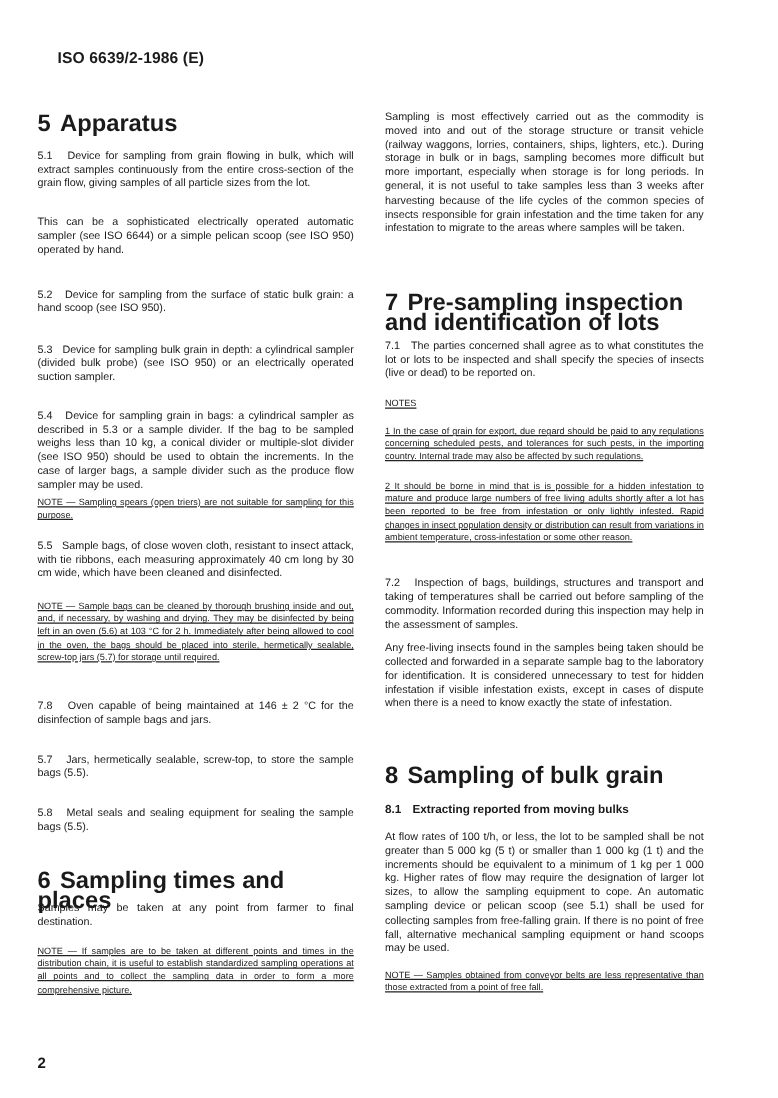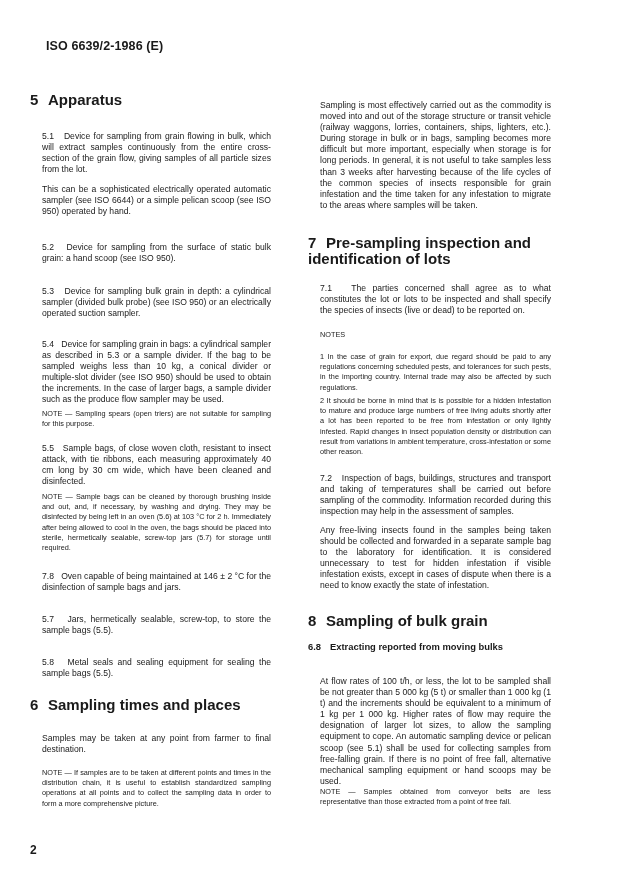--- a/index.html
+++ b/index.html
@@ -3,24 +3,24 @@
 <meta charset="utf-8">
 <style>
   html, body { margin: 0; padding: 0; background: #ffffff; }
   body { width: 622px; height: 878px; position: relative; overflow: hidden;
          font-family: "Liberation Sans", sans-serif; color: #1a1a1a; }
   .header { position: absolute; left: 30px; top: 39px; font-size: 12.5px; font-weight: bold; letter-spacing: 0.1px; margin-left: 16px; }
   .col { position: absolute; top: 0; width: 253px; }
   .col.left { left: 30px; }
   .col.right { left: 308px; width: 255px; }
   .abs { position: absolute; left: 0; right: 0; }
-  p { margin: 12px; }
+  p { margin: 0; }
   .body { font-size: 8.6px; line-height: 11.1px; text-align: justify; }
-  .note { font-size: 7.3px; line-height: 10.2px; text-align: justify; color: #222; }
-  .h1 { font-size: 15px; font-weight: bold; line-height: 16px; }
+  .note { font-size: 7.3px; line-height: 10.2px; text-align: justify; color: #222; text-decoration: underline; }
+  .h1 { font-size: 19px; font-weight: bold; line-height: 16px; }
   .h1 .num { display: inline-block; width: 18px; }
   .h2 { font-size: 9.4px; font-weight: bold; }
   .h2 .num { display: inline-block; width: 22px; }
   b { font-weight: normal; }
   .pageno { position: absolute; left: 30px; top: 843px; font-size: 12px; font-weight: bold; }
 </style>
 </head>
 <body>
 
 <div class="header">ISO 6639/2-1986 (E)</div>
@@ -82,19 +82,19 @@
 
   <p class="abs body" style="top:461px">
     <b>7.2</b>&nbsp;&nbsp;&nbsp;<span>Inspection of bags, buildings, structures and transport and taking of temperatures shall be carried out before sampling of the commodity. Information recorded during this inspection may help in the assessment of samples.</span>
   </p>
   <p class="abs body" style="top:513px">Any free-living insects found in the samples being taken should be collected and forwarded in a separate sample bag to the laboratory for identification. It is considered unnecessary to test for hidden infestation if visible infestation exists, except in cases of dispute when there is a need to know exactly the state of infestation.</p>
 
   <div class="abs h1" style="top:613px">
     <span class="num">8</span><span>Sampling of bulk grain</span>
   </div>
   <div class="abs h2" style="top:641px">
-    <span class="num">6.8</span><span>Extracting reported from moving bulks</span>
+    <span class="num">8.1</span><span>Extracting reported from moving bulks</span>
   </div>
   <p class="abs body" style="top:664px">At flow rates of 100 t/h, or less, the lot to be sampled shall be not greater than 5 000 kg (5 t) or smaller than 1 000 kg (1 t) and the increments should be equivalent to a minimum of 1 kg per 1 000 kg. Higher rates of flow may require the designation of larger lot sizes, to allow the sampling equipment to cope. An automatic sampling device or pelican scoop (see 5.1) shall be used for collecting samples from free-falling grain. If there is no point of free fall, alternative mechanical sampling equipment or hand scoops may be used.</p>
   <p class="abs note" style="top:775px">NOTE — Samples obtained from conveyor belts are less representative than those extracted from a point of free fall.</p>
 </div>
 
 <div class="pageno">2</div>
 
 </body></html>

